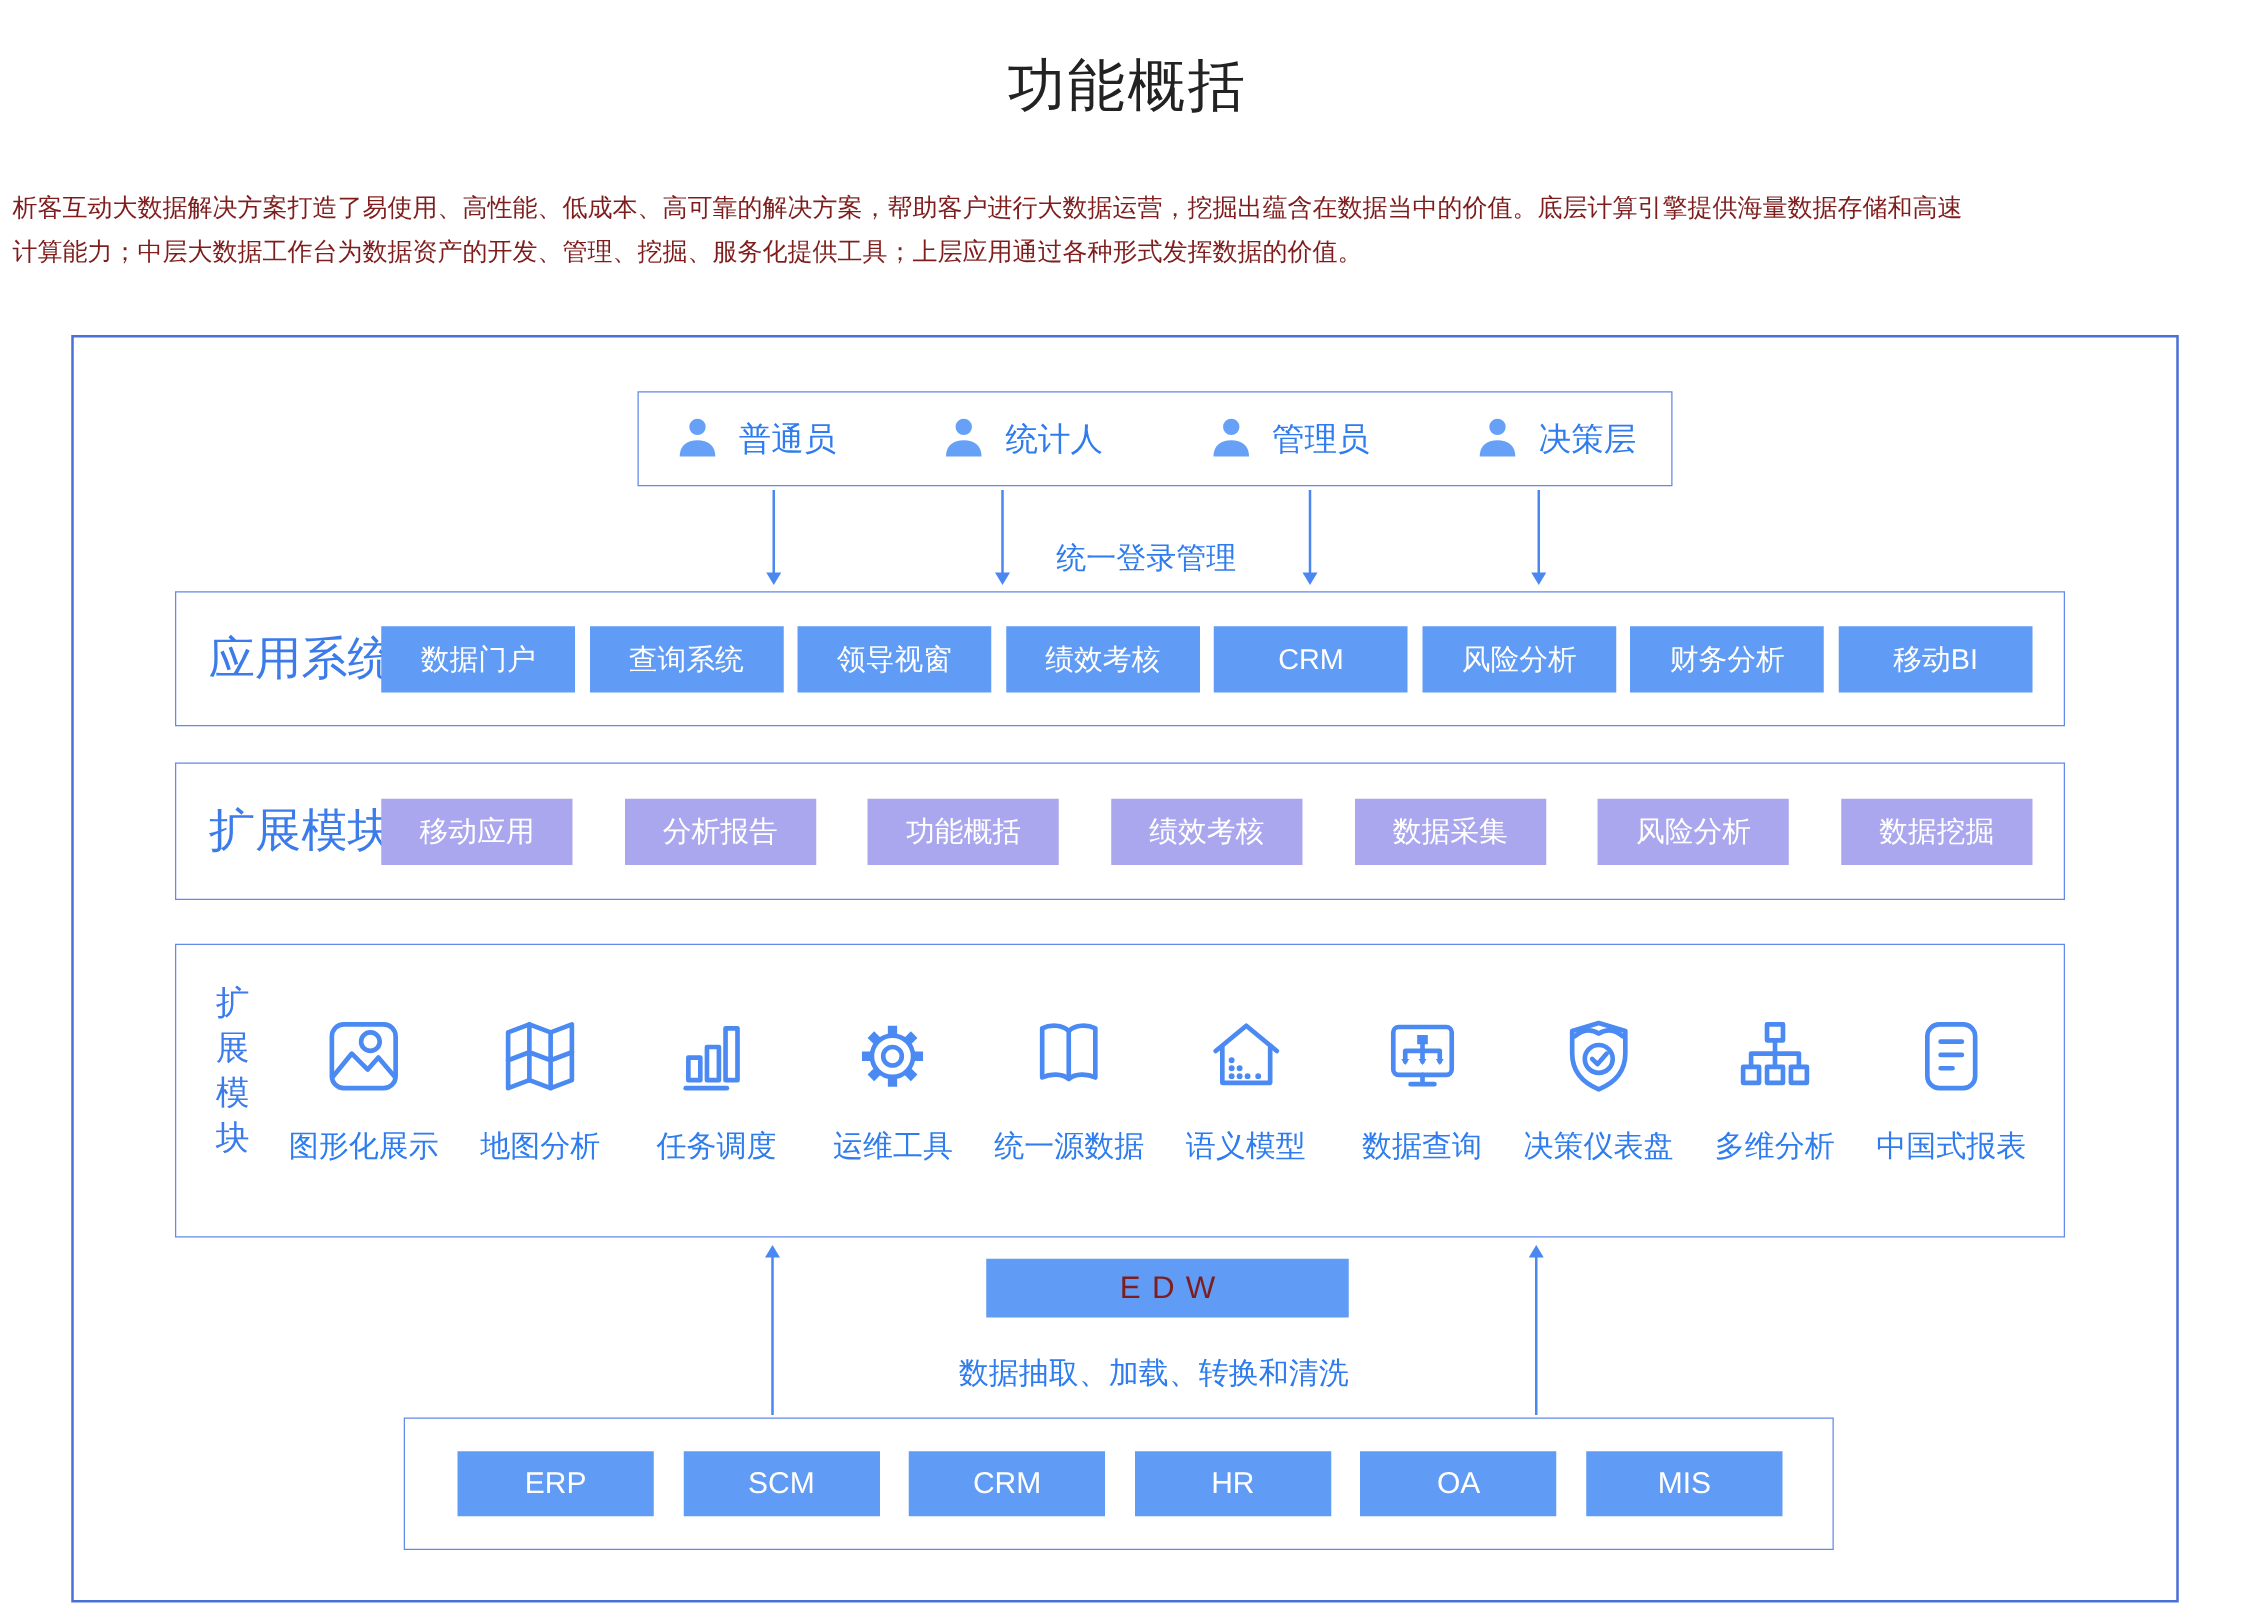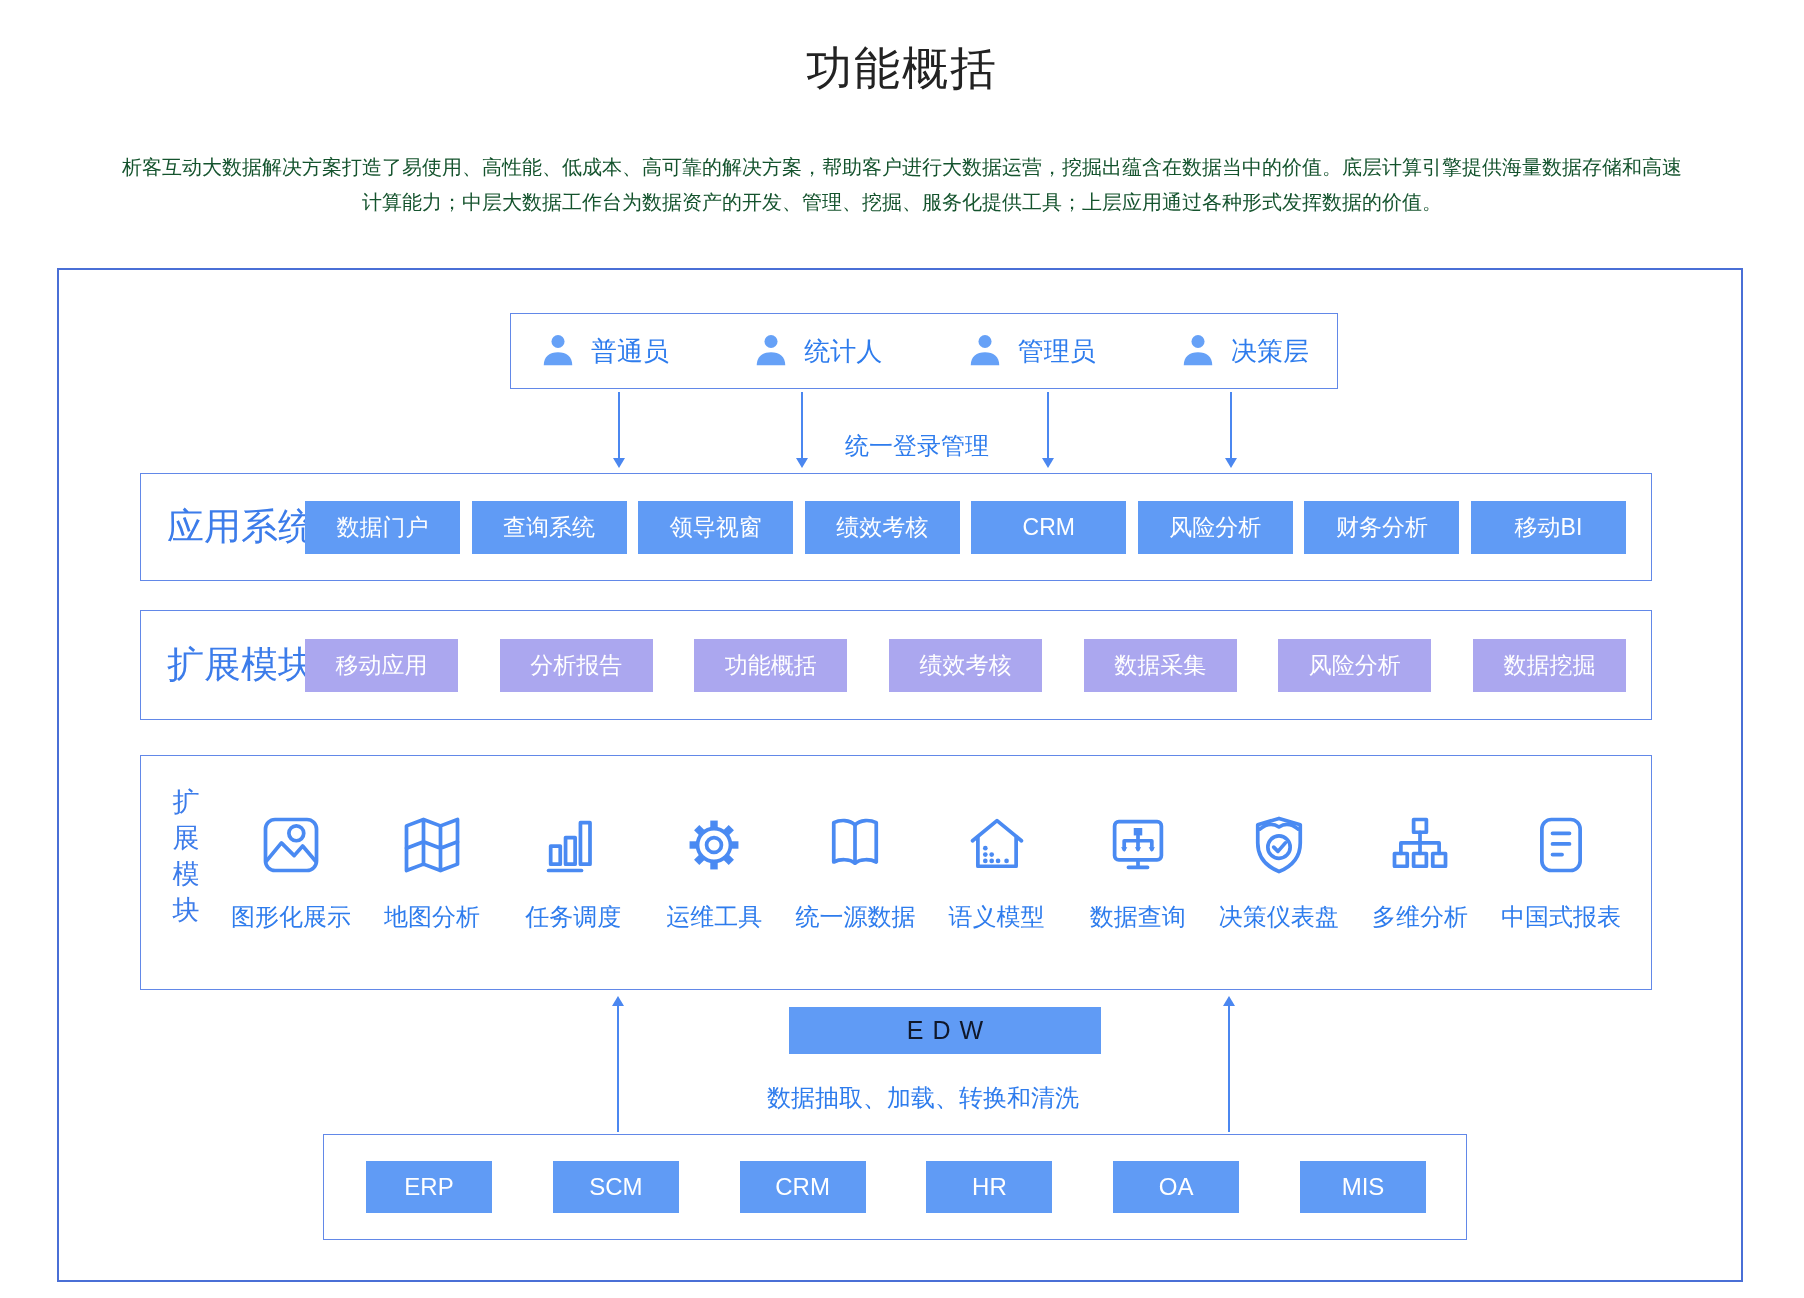--- a/index.html
+++ b/index.html
@@ -4,22 +4,22 @@
 <style>
   html,body{margin:0;padding:0;background:#ffffff;}
   .canvas{
     position:relative;width:1804px;height:1298px;background:#ffffff;
     font-family:"Liberation Sans","DejaVu Sans",sans-serif;overflow:hidden;
     --blue:#609bf5;--purple:#aba7ef;--border-outer:#4a6fd6;--border-inner:#6288e8;
     --text-blue:#2e7ced;--label-blue:#3c7cea;--icon-blue:#4a8af2;--arrow:#4b87f0;
   }
   .page-title{position:absolute;top:38px;left:0;right:0;text-align:center;
     font-size:46px;color:#222;font-weight:500;letter-spacing:2px;}
-  .desc{position:absolute;top:150px;left:10px;right:10px;text-align:center;
-    font-size:20px;line-height:35px;color:#14532d;}
+  .desc{position:absolute;top:150px;left:10px;right:10px;
+    font-size:20px;line-height:35px;color:#7f1d1d;}
   .box{position:absolute;border:1.5px solid var(--border-inner);background:#fff;box-sizing:border-box;}
   .outer{border:2px solid var(--border-outer);}
   
   .users-box{left:510px;top:313px;width:828px;height:76px;display:flex;
     align-items:center;justify-content:space-between;padding:0 28px;}
   .user{display:flex;align-items:center;gap:14px;}
   .user svg{width:38px;height:38px;display:block;}
   .user-label{font-size:26px;color:var(--text-blue);font-family:Liberation Serif, serif;}
   
   .arrow{position:absolute;width:12px;}
@@ -45,28 +45,28 @@
   
   .icon-box{left:140px;top:755px;width:1512px;height:235px;}
   .v-label{position:absolute;left:30px;top:28px;font-size:27px;line-height:36px;
     color:var(--label-blue);font-weight:500;text-align:center;width:30px;}
   .v-label span{display:block;}
   .icon-items{position:absolute;left:80px;top:55px;width:1410px;display:flex;justify-content:space-between;}
   .icon-item{width:140px;display:flex;flex-direction:column;align-items:center;}
   .icon-item svg{width:68px;height:68px;display:block;}
   .icon-item .icon-label{margin-top:22px;font-size:24px;color:var(--text-blue);white-space:nowrap;}
   
-  .edw-btn{position:absolute;left:789px;top:1007px;width:312px;height:47px;background:var(--blue);
-    color:#0f172a;font-size:25px;letter-spacing:9px;text-indent:9px;display:flex;align-items:center;justify-content:center;}
+  .edw-btn{position:absolute;left:789px;top:1007px;width:290px;height:47px;background:var(--blue);
+    color:#7f1d1d;font-size:25px;letter-spacing:9px;text-indent:9px;display:flex;align-items:center;justify-content:center;}
   .etl-label{position:absolute;left:723px;top:1082px;width:400px;text-align:center;
     font-size:24px;color:var(--text-blue);}
   
   .source-box{left:323px;top:1134px;width:1144px;height:106px;}
   .source-box .chips{left:42px;top:26px;width:1060px;}
-  .source-box .chip{width:126px;height:52px;font-size:24px;}
+  .source-box .chip{width:157px;height:52px;font-size:24px;}
 </style>
 </head>
 <body>
 
 <div class="canvas">
 
   <div class="page-title">功能概括</div>
   <div class="desc">
     <div>析客互动大数据解决方案打造了易使用、高性能、低成本、高可靠的解决方案，帮助客户进行大数据运营，挖掘出蕴含在数据当中的价值。底层计算引擎提供海量数据存储和高速</div>
     <div>计算能力；中层大数据工作台为数据资产的开发、管理、挖掘、服务化提供工具；上层应用通过各种形式发挥数据的价值。</div>

